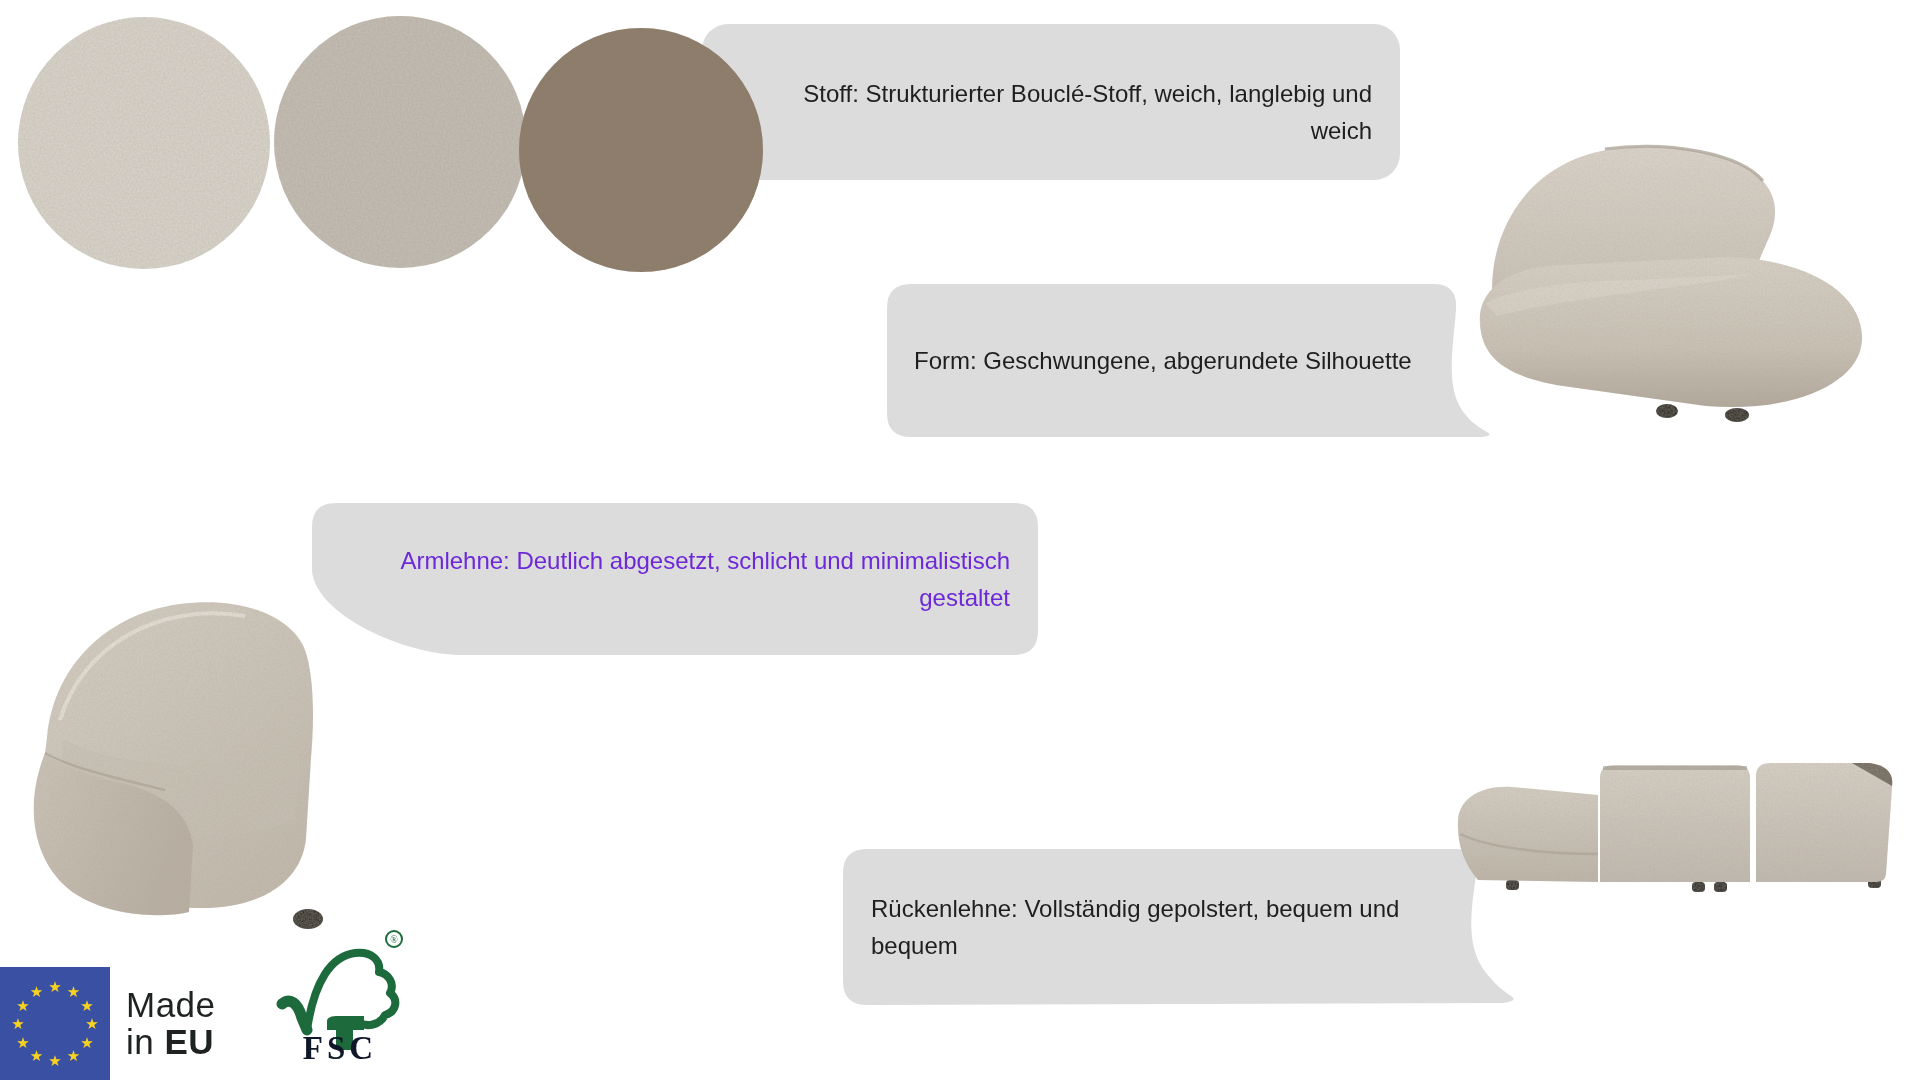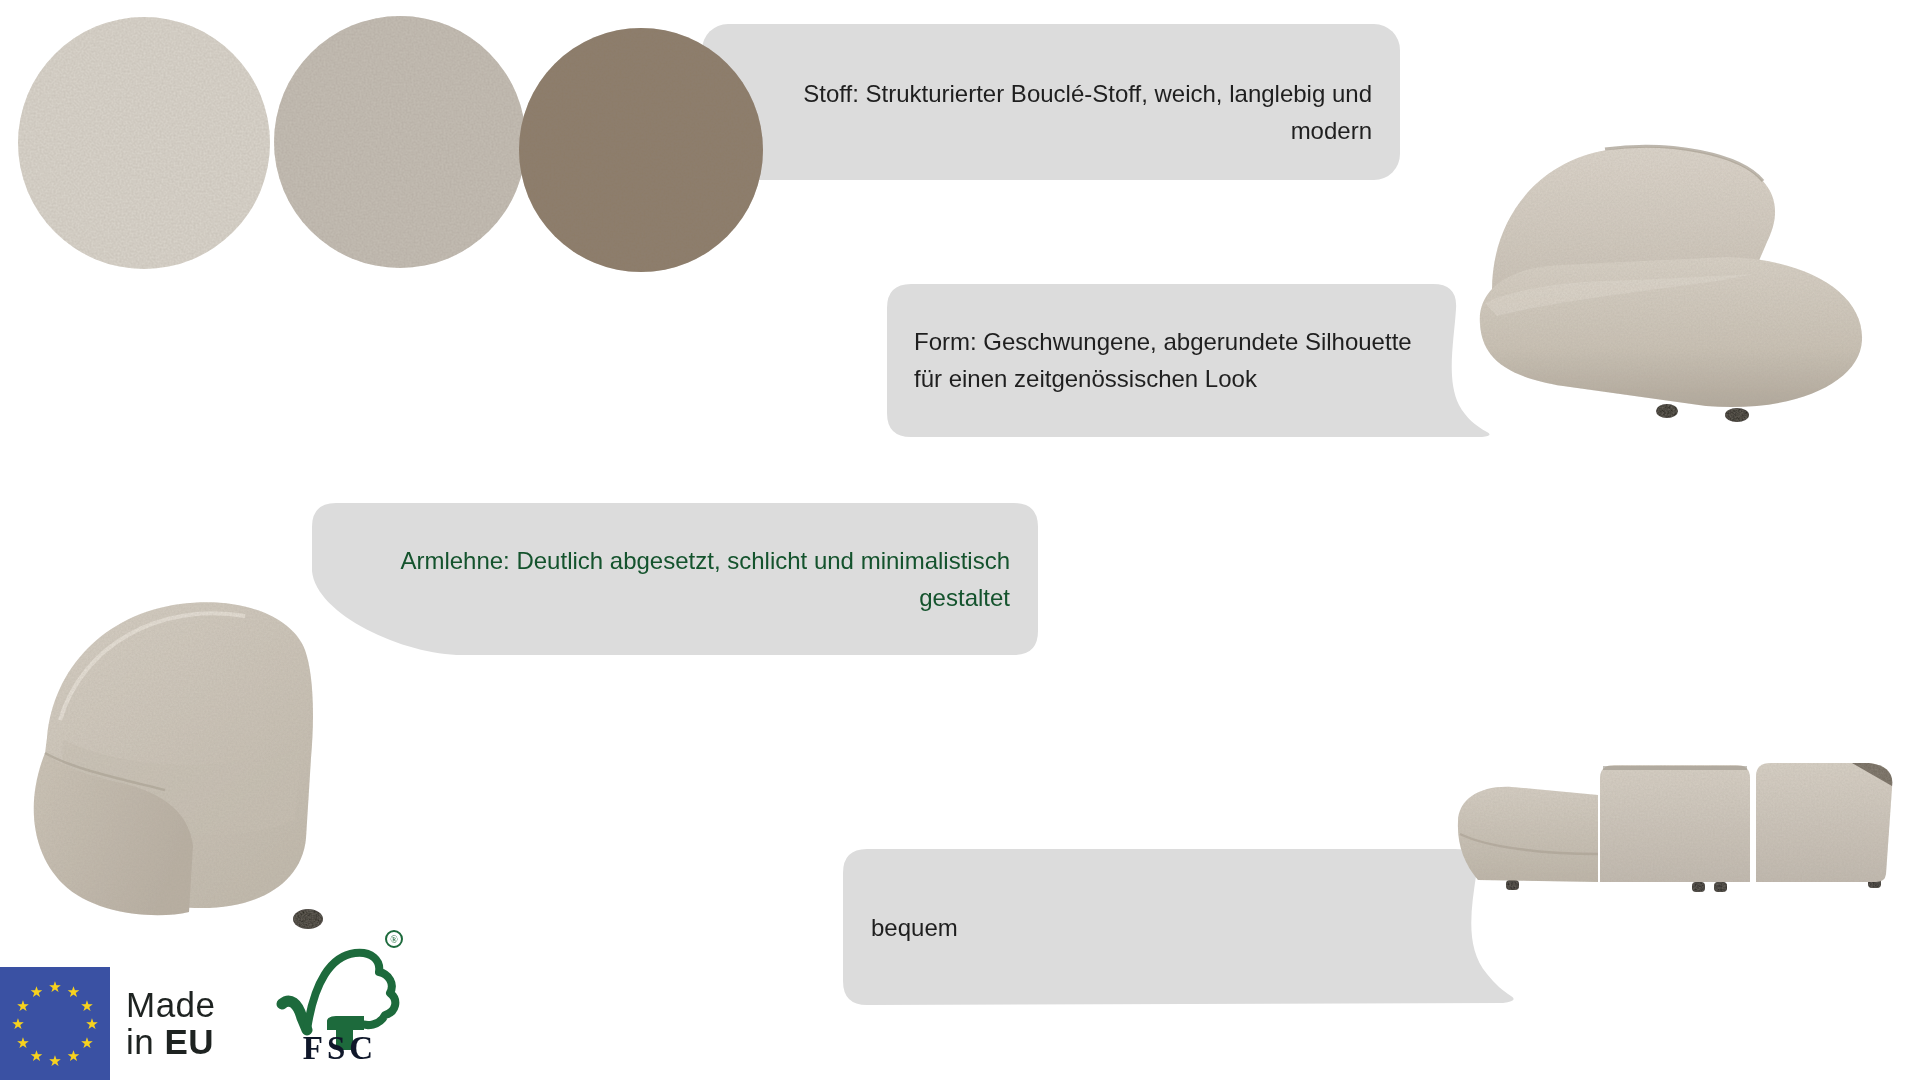--- a/index.html
+++ b/index.html
@@ -30,46 +30,46 @@
   .z4{z-index:4;} .z5{z-index:5;} .z6{z-index:6;}
 </style>
 </head>
 <body>
 
 <div class="stage">
 
   <div class="bubble-plain z4" style="left: 702px; top: 24px; width: 698px; height: 156px; background: rgb(220, 220, 220);"></div>
   <div class="callout-text align-right" style="left: 740px; top: 24px; width: 632px; height: 176px; color: rgb(31, 31, 31); justify-content: center;">
     <div>Stoff: Strukturierter Bouclé-Stoff, weich, langlebig und</div>
-    <div>modern</div>
+    <div>weich</div>
   </div>
 
   <svg class="bubble-svg z4" style="left:886px;top:283px;" width="612" height="158" viewBox="0 0 612 158">
     <path fill="#dcdcdc" d="M25,1 H547 Q572,1 570,26 C568,58 560,96 573,122 C580,135 590,143 601,149
              Q608,153 596,154 L25,154 Q1,154 1,130 V25 Q1,1 25,1 Z"></path>
   </svg>
   <div class="callout-text align-left" style="left: 914px; top: 285px; width: 548px; height: 150px; color: rgb(31, 31, 31);">
     <div>Form: Geschwungene, abgerundete Silhouette</div>
-    <div>für einen zeitgenössischen Look</div>
   </div>
 
   <svg class="bubble-svg z6" style="left:312px;top:503px;" width="728" height="160" viewBox="0 0 728 160">
     <path fill="#dcdcdc" d="M24,0 H702 Q726,0 726,24 V128 Q726,152 702,152 L150,152
              C92,152 4,112 0,68 V24 Q0,0 24,0 Z"></path>
   </svg>
-  <div class="callout-text align-right" style="left: 330px; top: 503px; width: 680px; height: 152px; color: #14532d;">
+  <div class="callout-text align-right" style="left: 330px; top: 503px; width: 680px; height: 152px; color: #6d28d9;">
     <div>Armlehne: Deutlich abgesetzt, schlicht und minimalistisch</div>
     <div>gestaltet</div>
   </div>
 
   <svg class="bubble-svg z4" style="left:843px;top:848px;" width="678" height="162" viewBox="0 0 678 162">
     <path fill="#dcdcdc" d="M24,1 H612 Q638,1 633,28 C628,62 622,100 644,126 C652,136 660,143 668,148
              Q676,153 660,155 L24,157 Q0,157 0,133 V25 Q0,1 24,1 Z"></path>
   </svg>
   <div class="callout-text align-left" style="left: 871px; top: 851px; width: 560px; height: 152px; color: rgb(31, 31, 31);">
+    <div>Rückenlehne: Vollständig gepolstert, bequem und</div>
     <div>bequem</div>
   </div>
 
   <svg class="swatch" style="left:16px;top:15px;" width="256" height="256" viewBox="0 0 256 256">
     <defs>
       <filter id="tx1" x="-5%" y="-5%" width="110%" height="110%">
         <feTurbulence type="fractalNoise" baseFrequency="0.5" numOctaves="3" seed="3" result="n"></feTurbulence>
         <feColorMatrix in="n" type="matrix" values="0 0 0 0 0.42  0 0 0 0 0.38  0 0 0 0 0.33  0 0 0 0.5 0" result="d"></feColorMatrix>
         <feComposite in="d" in2="SourceAlpha" operator="in" result="di"></feComposite>
         <feMerge>

